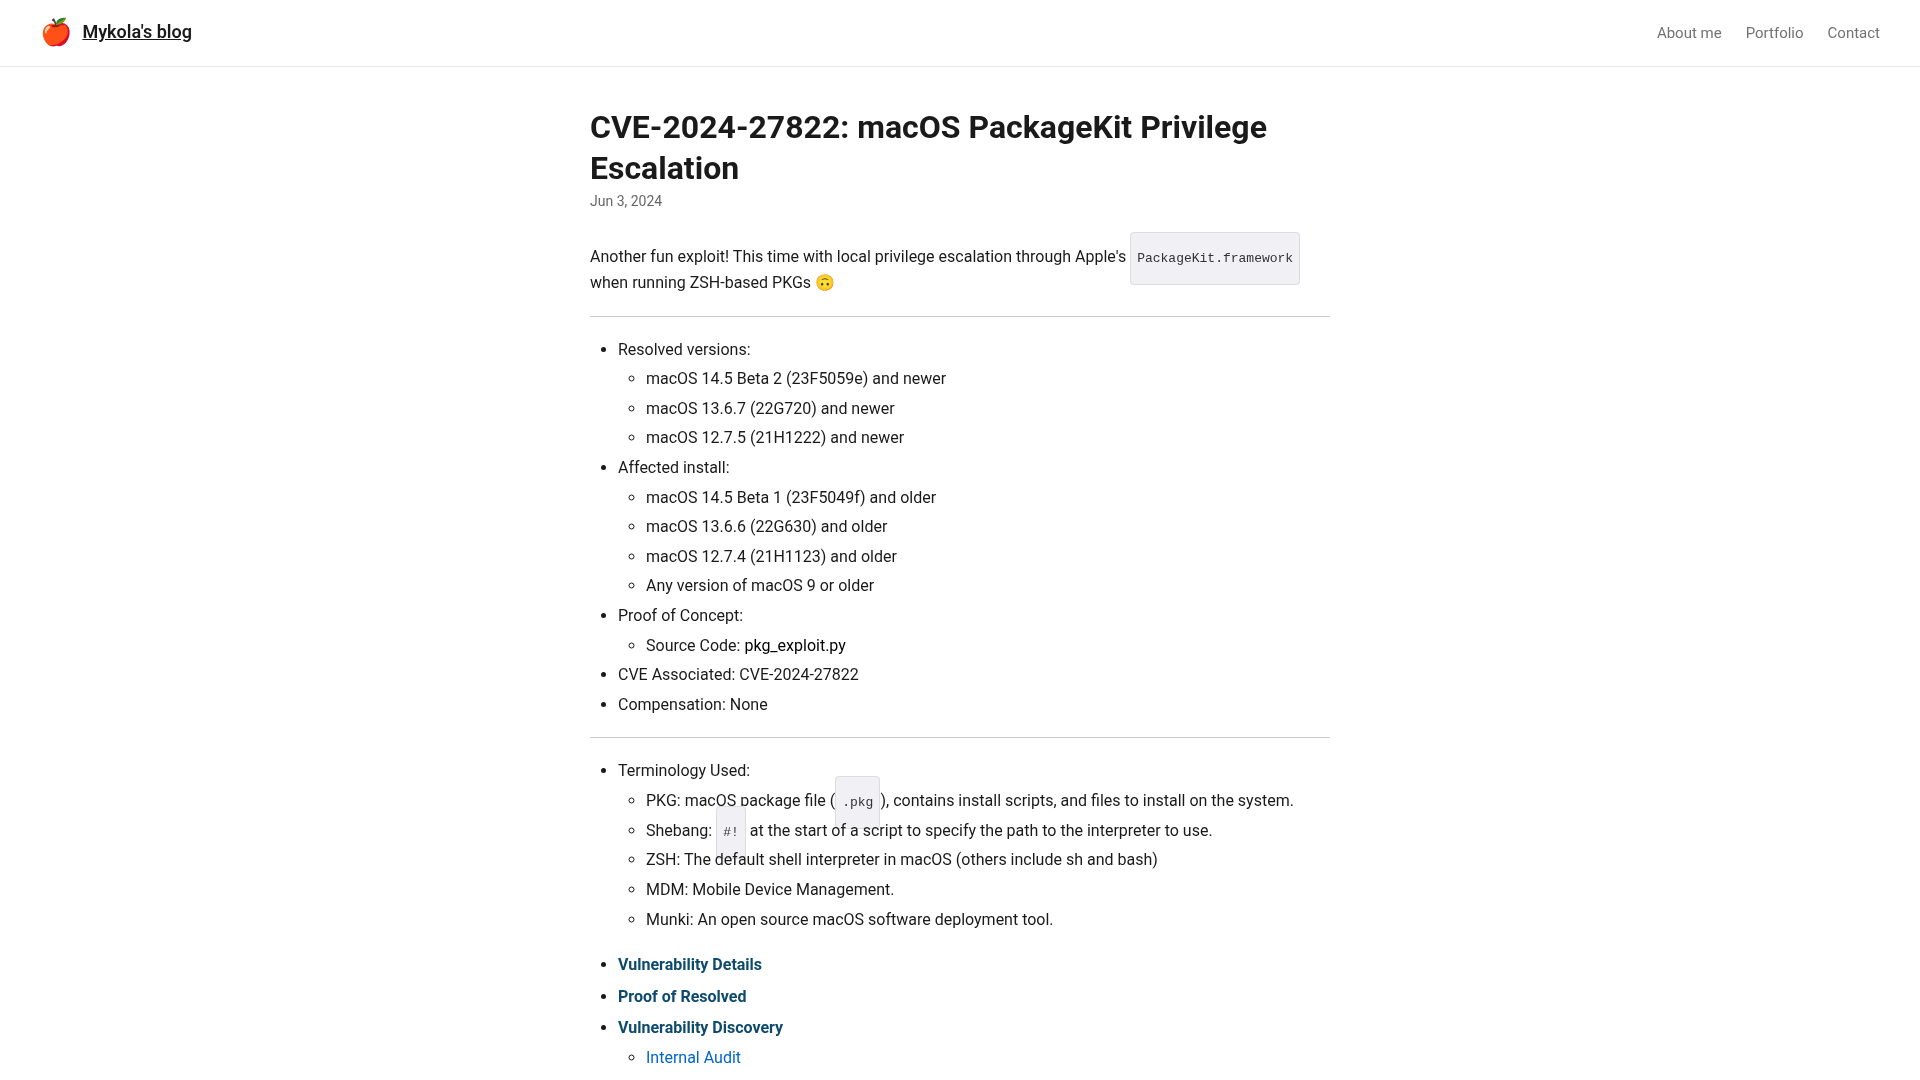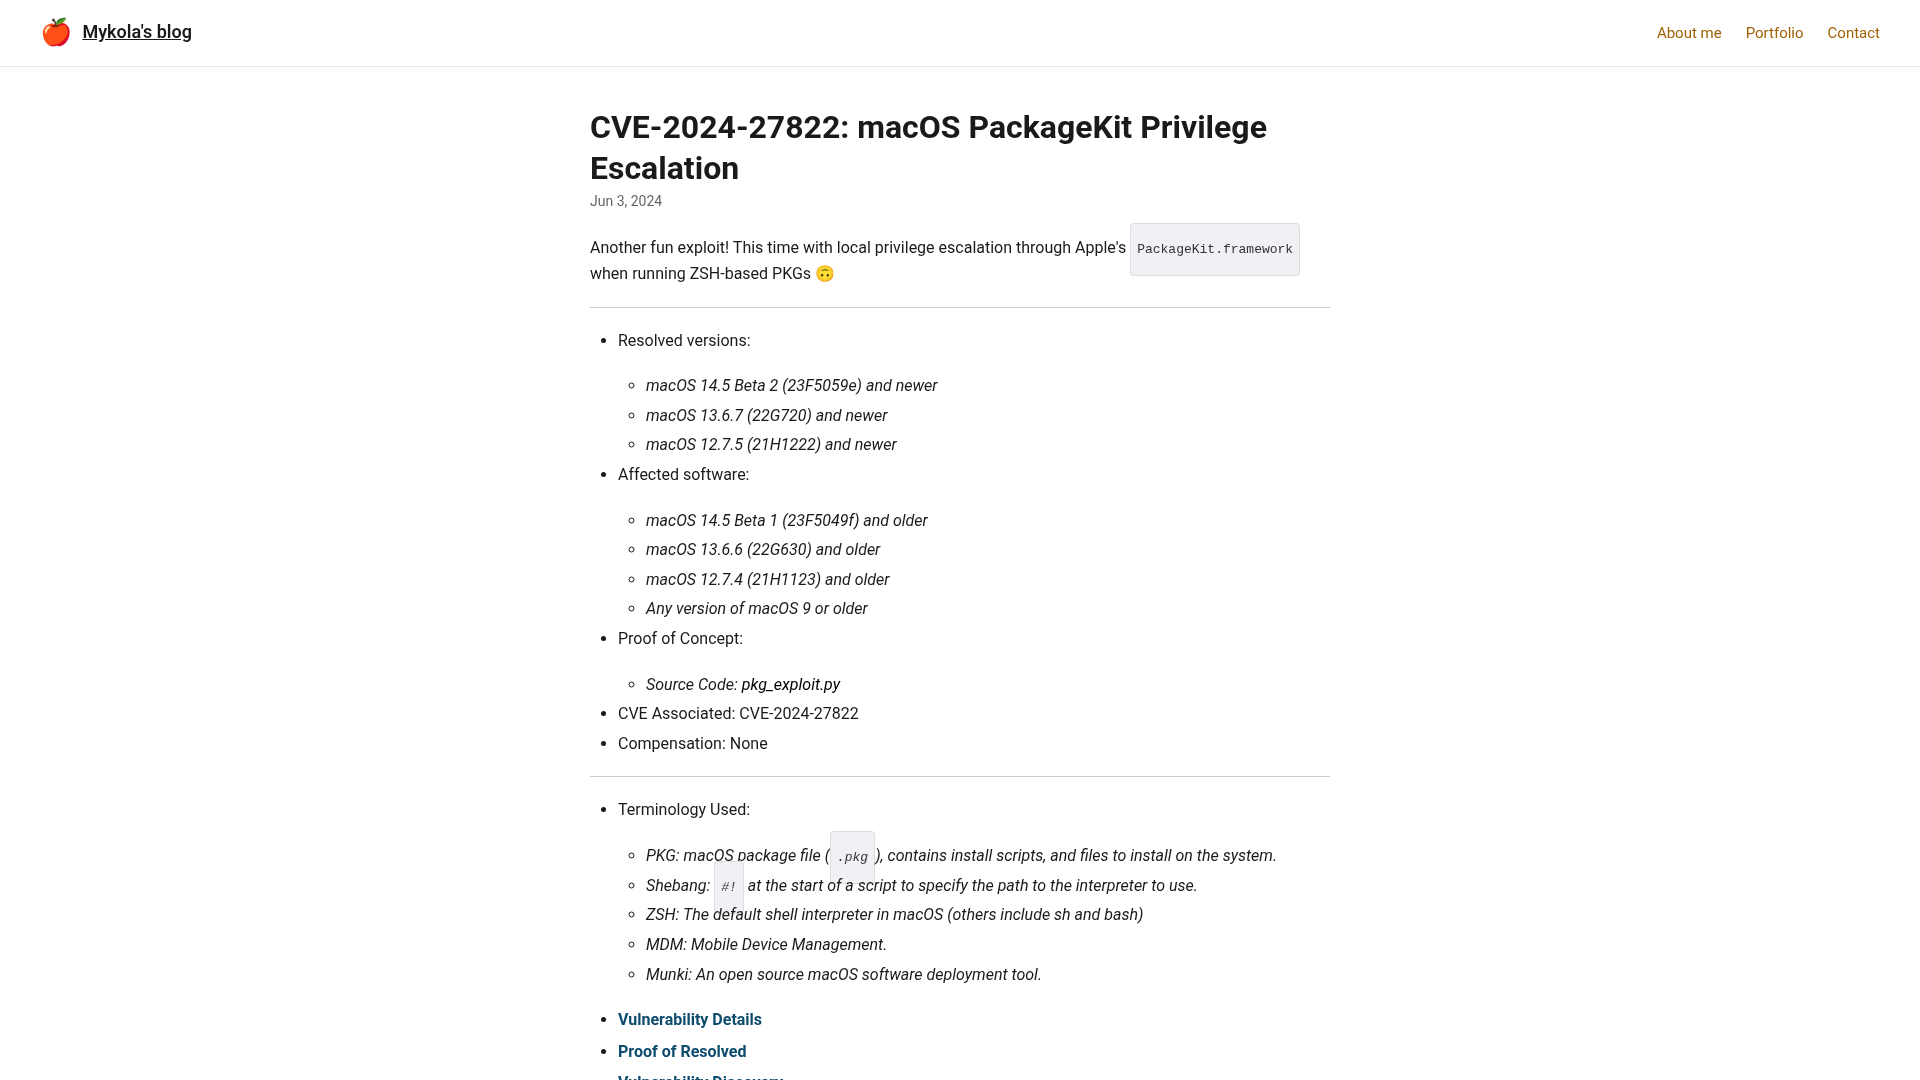--- a/index.html
+++ b/index.html
@@ -44,42 +44,42 @@
     }
 
     nav {
       display: flex;
       gap: 24px;
       align-items: center;
     }
 
     nav a {
       text-decoration: none;
-      color: #a16207;
+      color: #737373;
       font-size: 15px;
     }
 
     main {
       max-width: 780px;
       margin: 0 auto;
       padding: 40px 20px 80px;
     }
 
     h1 {
       font-size: 32px;
       font-weight: 700;
       line-height: 1.3;
       margin-bottom: 0;
       color: #1a1a1a;
     }
 
     .post-date {
       color: #666;
       font-size: 14px;
-      margin-bottom: 23px;
+      margin-bottom: 32px;
     }
 
     .post-body p {
       margin-bottom: 16px;
     }
 
     code.inline {
       background: #f0f0f5;
       border: 1px solid #ddd;
       border-radius: 4px;
@@ -96,23 +96,22 @@
     }
 
     ul {
       list-style: disc;
       padding-left: 28px;
       margin-bottom: 10px;
     }
 
     ul ul {
       list-style: circle;
-      margin-top: 20px;
+      margin-top: 4px;
       margin-bottom: 4px;
-      font-style: italic;
     }
 
     li {
       margin-bottom: 4px;
     }
 
     a {
       color: #000000;
       text-decoration: none;
     }
@@ -166,21 +165,21 @@
       <ul>
         <li>
           <span>Resolved versions:</span>
           <ul>
             <li>macOS 14.5 Beta 2 (23F5059e) and newer</li>
             <li>macOS 13.6.7 (22G720) and newer</li>
             <li>macOS 12.7.5 (21H1222) and newer</li>
           </ul>
         </li>
         <li>
-          <span>Affected software:</span>
+          <span>Affected install:</span>
           <ul>
             <li>macOS 14.5 Beta 1 (23F5049f) and older</li>
             <li>macOS 13.6.6 (22G630) and older</li>
             <li>macOS 12.7.4 (21H1123) and older</li>
             <li>Any version of macOS 9 or older</li>
           </ul>
         </li>
         <li>
           <span>Proof of Concept:</span>
           <ul>

